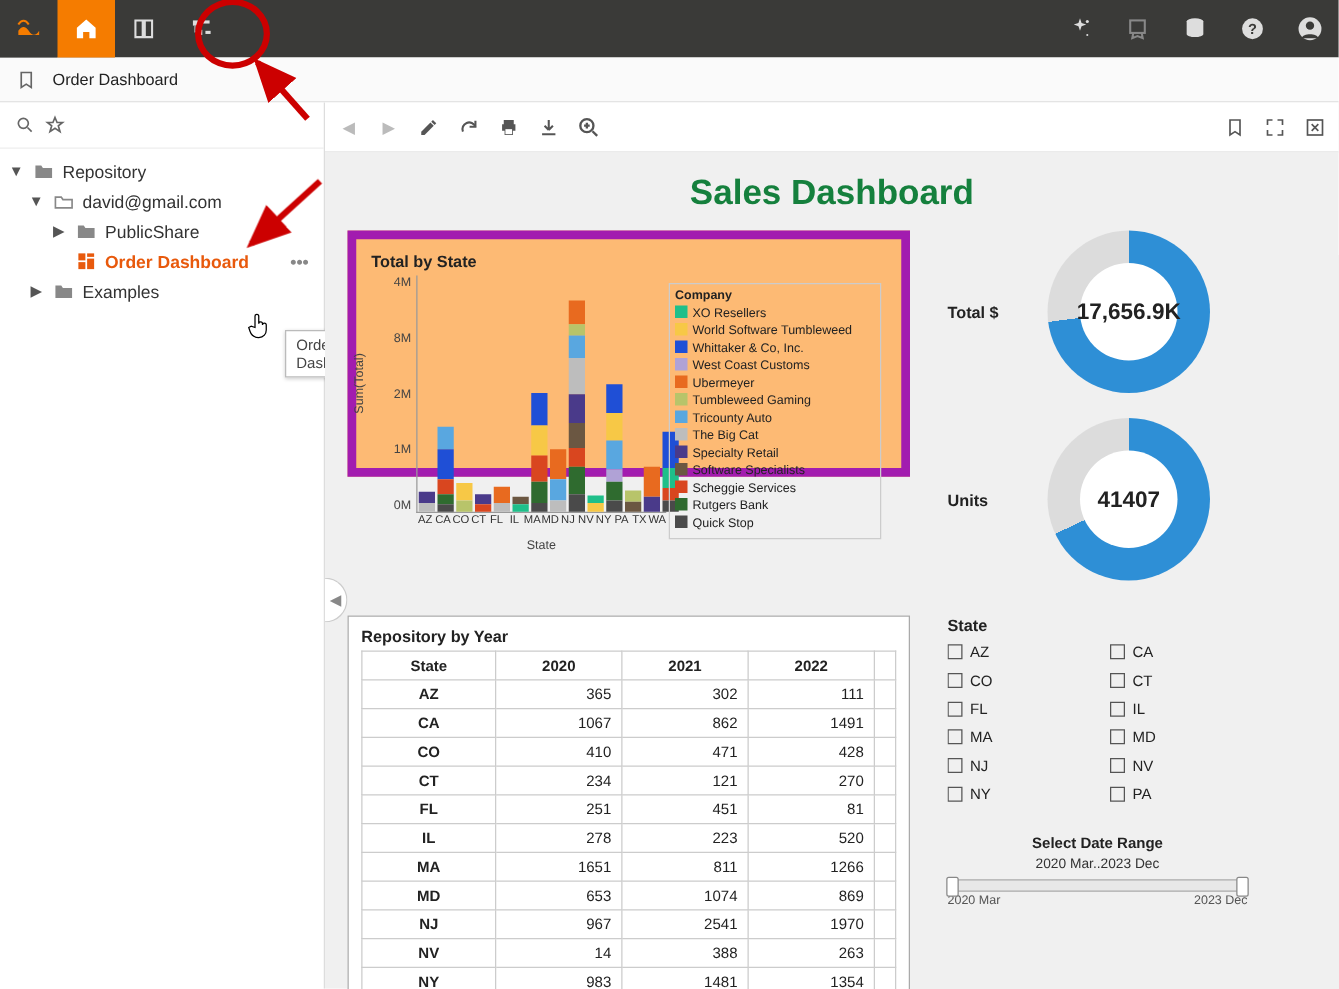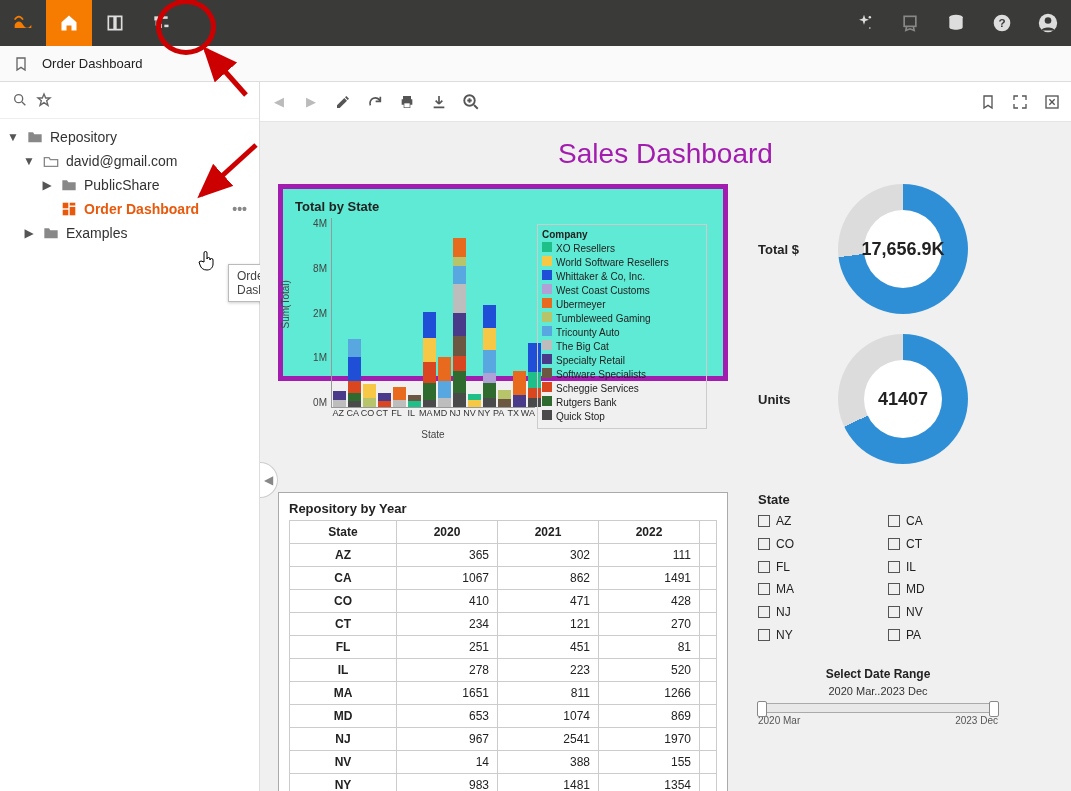--- a/index.html
+++ b/index.html
@@ -29,23 +29,23 @@
   .tree-item.selected{color:#e8590c;font-weight:600}
   .tree-item.selected .ficon{color:#e8590c}
   .tree-item .more{margin-left:auto;color:#888;padding:0 6px}
   .tooltip{position:absolute;left:228px;top:182px;background:#fff;border:1px solid #bbb;padding:4px 8px;font-size:12px;color:#444;box-shadow:0 1px 3px rgba(0,0,0,.2)}
   
   .content{flex:1;background:#f0f0f0;display:flex;flex-direction:column;position:relative}
   .toolbar{height:40px;background:#fff;border-bottom:1px solid #e5e5e5;display:flex;align-items:center;padding:0 10px;gap:14px}
   .toolbar .icon{width:18px;height:18px;color:#666;display:flex;align-items:center;justify-content:center}
   .toolbar .right{margin-left:auto;display:flex;gap:14px}
   .dash{flex:1;padding:10px 18px;overflow:auto}
-  .dash-title{text-align:center;font-size:28px;font-weight:400;color:#a21caf;margin:6px 0 14px}
+  .dash-title{text-align:center;font-size:28px;font-weight:700;color:#15803d;margin:6px 0 14px}
   .row1{display:flex;gap:30px;align-items:flex-start}
-  .card{background:#5eead4;border:5px solid #a21caf;padding:10px 12px;width:450px;height:197px;position:relative}
+  .card{background:#fdba74;border:7px solid #a21caf;padding:10px 12px;width:450px;height:197px;position:relative}
   .card-title{font-weight:600;font-size:13px;margin-bottom:4px}
   .chartwrap{position:relative;height:210px}
   .yaxis{position:absolute;left:0;top:0;bottom:20px;width:34px;display:flex;flex-direction:column;justify-content:space-between;text-align:right;font-size:10px;color:#444;padding-right:2px}
   .ylabel{position:absolute;left:-4px;top:50%;transform:rotate(-90deg) translate(0,-50%);transform-origin:left center;font-size:10px;color:#444}
   .plot{position:absolute;left:36px;right:176px;top:0;bottom:20px;border-left:1px solid #999;border-bottom:1px solid #999}
   .bars{position:absolute;left:0;right:0;bottom:0;top:0;display:flex;align-items:flex-end}
   .barcol{flex:1;display:flex;flex-direction:column-reverse;align-items:center;height:100%;padding:0 1px}
   .seg{width:13px}
   .xticks{position:absolute;left:36px;right:176px;bottom:0;height:20px;display:flex}
   .xticks span{flex:1;text-align:center;font-size:9px;color:#333}
@@ -406,21 +406,21 @@
             <div class="xlabel">State</div>
             <div class="legend">
               <div class="legend-title">Company</div>
               <div id="legend-items">
                   <div class="legend-item">
                     <span class="sw" style="background:#1fbf8a"></span>
                     <span>XO Resellers</span>
                   </div>
                   <div class="legend-item">
                     <span class="sw" style="background:#f7c846"></span>
-                    <span>World Software Resellers</span>
+                    <span>World Software Tumbleweed</span>
                   </div>
                   <div class="legend-item">
                     <span class="sw" style="background:#1f4fd6"></span>
                     <span>Whittaker &amp; Co, Inc.</span>
                   </div>
                   <div class="legend-item">
                     <span class="sw" style="background:#b0a2d6"></span>
                     <span>West Coast Customs</span>
                   </div>
                   <div class="legend-item">
@@ -553,21 +553,21 @@
                   <td>NJ</td>
                   <td>967</td>
                   <td>2541</td>
                   <td>1970</td>
                   <td></td>
                 </tr>
                 <tr>
                   <td>NV</td>
                   <td>14</td>
                   <td>388</td>
-                  <td>155</td>
+                  <td>263</td>
                   <td></td>
                 </tr>
                 <tr>
                   <td>NY</td>
                   <td>983</td>
                   <td>1481</td>
                   <td>1354</td>
                   <td></td>
                 </tr>
               </tbody>

